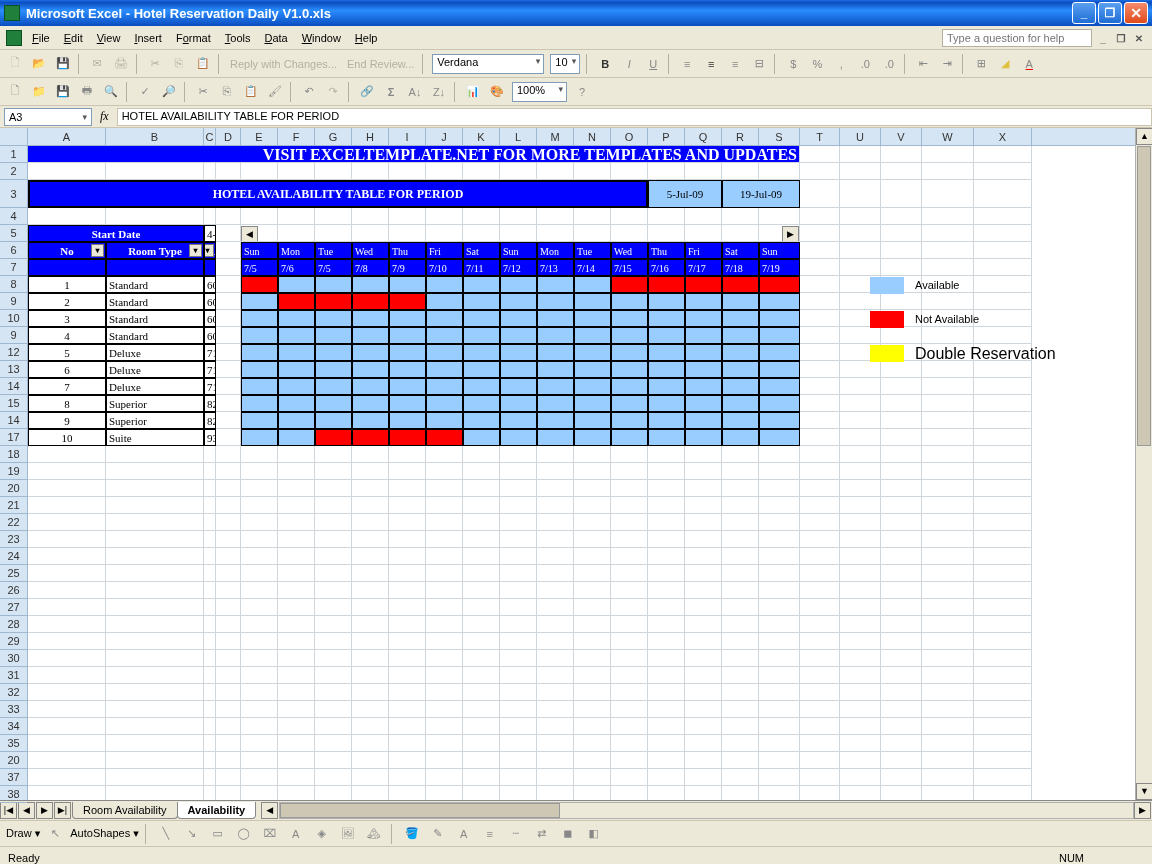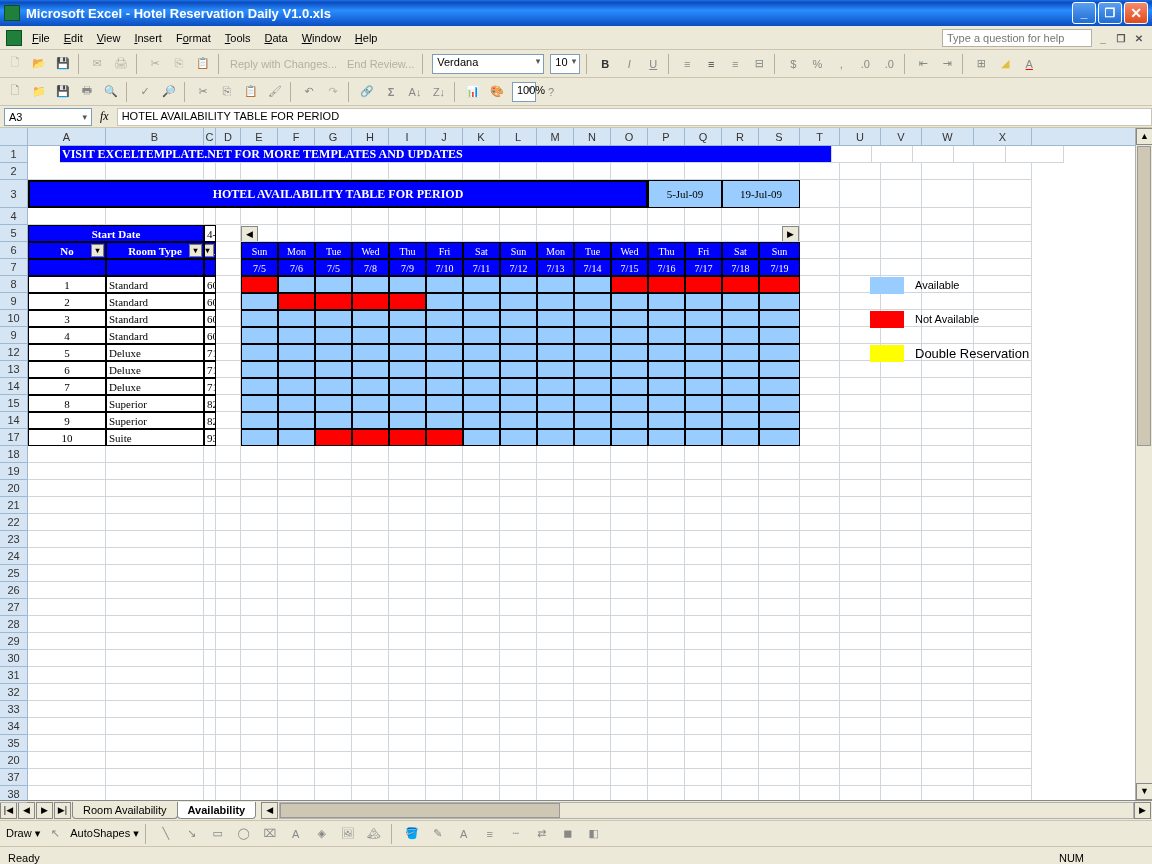--- a/index.html
+++ b/index.html
@@ -33,24 +33,24 @@
 .grid-area{ position:relative; height:672px; background:#fff; display:flex;}
 .rowhdrs{ width:28px; background:#d6e5f3; border-right:1px solid #9fb8cf;}
 .corner{ height:18px; border-bottom:1px solid #9fb8cf; background:#d6e5f3;}
 .rowhdr{ height:17px; border-bottom:1px solid #9fb8cf; text-align:center; font-size:11px; line-height:17px; color:#333;}
 .gridmain{ flex:1; overflow:hidden; position:relative;}
 .colhdrs{ height:18px; background:#d6e5f3; display:flex; border-bottom:1px solid #9fb8cf;}
 .colhdr{ border-right:1px solid #9fb8cf; text-align:center; font-size:11px; line-height:18px; color:#333;}
 .cells{ position:relative;}
 .cellrow{ display:flex; height:17px;}
 .cell{ border-right:1px solid #d0d7dc; border-bottom:1px solid #d0d7dc; font-size:11px; padding:0 2px; line-height:17px; overflow:hidden; white-space:nowrap;}
-.banner{ background:#0000ff; color:#fff; font-weight:bold; text-align:left; font-family:Verdana; font-size:12px;margin-left:32px;}
+.banner{ background:#0000ff; color:#fff; font-weight:bold; text-align:right; font-family:Verdana; font-size:16px;}
 .titlecell{ background:#0000ff; color:#fff; font-weight:bold; text-align:center; font-family:Verdana; font-size:12px; border:2px solid #000 !important; line-height:25px;}
 .datecell{ background:#99ccff; text-align:center; border:1px solid #000 !important; font-family:Verdana;}
-.hdr-blue{ background:#0000ff; color:#fff; text-align:center; font-family:Verdana; font-size:10px; border:1px solid #000 !important;}
+.hdr-blue{ background:#0000ff; color:#fff; font-family:Verdana; font-size:10px; border:1px solid #000 !important;}
 .avail{ background:#99ccff;}
 .navail{ background:#ff0000;}
 .bordercell{ border:1px solid #000 !important;}
 .tbl-hdr{ background:#0000ff; color:#fff; font-weight:bold; text-align:center; font-family:Verdana; border:1px solid #000 !important; position:relative;}
 .tbl-hdr .fbtn, .hdrfilter .fbtn{ position:absolute; right:1px; top:1px; width:13px; height:13px; background:#ece9d8; border:1px solid #7a7a7a; font-size:8px; text-align:center; line-height:11px; color:#000;}
 .startdate-lbl{ background:#0000ff; color:#fff; font-weight:bold; text-align:center; font-family:Verdana; border:1px solid #000 !important;}
 .startdate-val{ background:#fff; border:1px solid #000 !important; text-align:right; font-family:Verdana;}
 .roomcell{ border:1px solid #000 !important; text-align:left; font-family:Verdana;}
 .roomnum{ border:1px solid #000 !important; text-align:center; font-family:Verdana;}
 .scrollbtn{width:17px;height:17px;background:#ece9d8;border:1px solid #888;font-size:9px;line-height:15px;text-align:center;display:inline-block;}
@@ -158,21 +158,21 @@
   <div class="tbtn">↶</div>
   <div class="tbtn disabled">↷</div>
   <div class="tsep"></div>
   <div class="tbtn">🔗</div>
   <div class="tbtn" style="font-weight:bold;">Σ</div>
   <div class="tbtn">A↓</div>
   <div class="tbtn">Z↓</div>
   <div class="tsep"></div>
   <div class="tbtn">📊</div>
   <div class="tbtn">🎨</div>
-  <div class="tdd" style="width:24px">100%</div>
+  <div class="tdd" style="width:55px">100%</div>
   <div class="tbtn">?</div>
 </div>
 
 <div class="formula-row">
   <div class="namebox">
       <span>A3</span>
       <span class="dd">▾</span>
     </div>
   <span class="fxlabel">fx</span>
   <div class="formulaval">HOTEL AVAILABILITY TABLE FOR PERIOD</div>
@@ -655,21 +655,21 @@
           <div class="cell " style="width: 41px;"></div>
           <div class="cell " style="width: 41px;"></div>
           <div class="cell " style="width: 52px;"></div>
           <div class="cell " style="width: 58px;"></div>
         </div>
         <div style="position: absolute; left: 842px; top: 131px; width: 34px; height: 17px; background: rgb(153, 204, 255);"></div>
         <div style="position: absolute; left: 887px; top: 131px; font-size: 11px; line-height: 17px;">Available</div>
         <div style="position: absolute; left: 842px; top: 165px; width: 34px; height: 17px; background: rgb(255, 0, 0);"></div>
         <div style="position: absolute; left: 887px; top: 165px; font-size: 11px; line-height: 17px;">Not Available</div>
         <div style="position: absolute; left: 842px; top: 199px; width: 34px; height: 17px; background: rgb(255, 255, 0);"></div>
-        <div style="position: absolute; left: 887px; top: 199px; font-size: 13px; line-height: 17px;">Double Reservation</div>
+        <div style="position: absolute; left: 887px; top: 199px; font-size: 16px; line-height: 17px;">Double Reservation</div>
         <div class="cellrow">
           <div class="cell " style="width: 78px;"></div>
           <div class="cell " style="width: 98px;"></div>
           <div class="cell " style="width: 12px;"></div>
           <div class="cell " style="width: 25px;"></div>
           <div class="cell " style="width: 37px;"></div>
           <div class="cell " style="width: 37px;"></div>
           <div class="cell " style="width: 37px;"></div>
           <div class="cell " style="width: 37px;"></div>
           <div class="cell " style="width: 37px;"></div>

